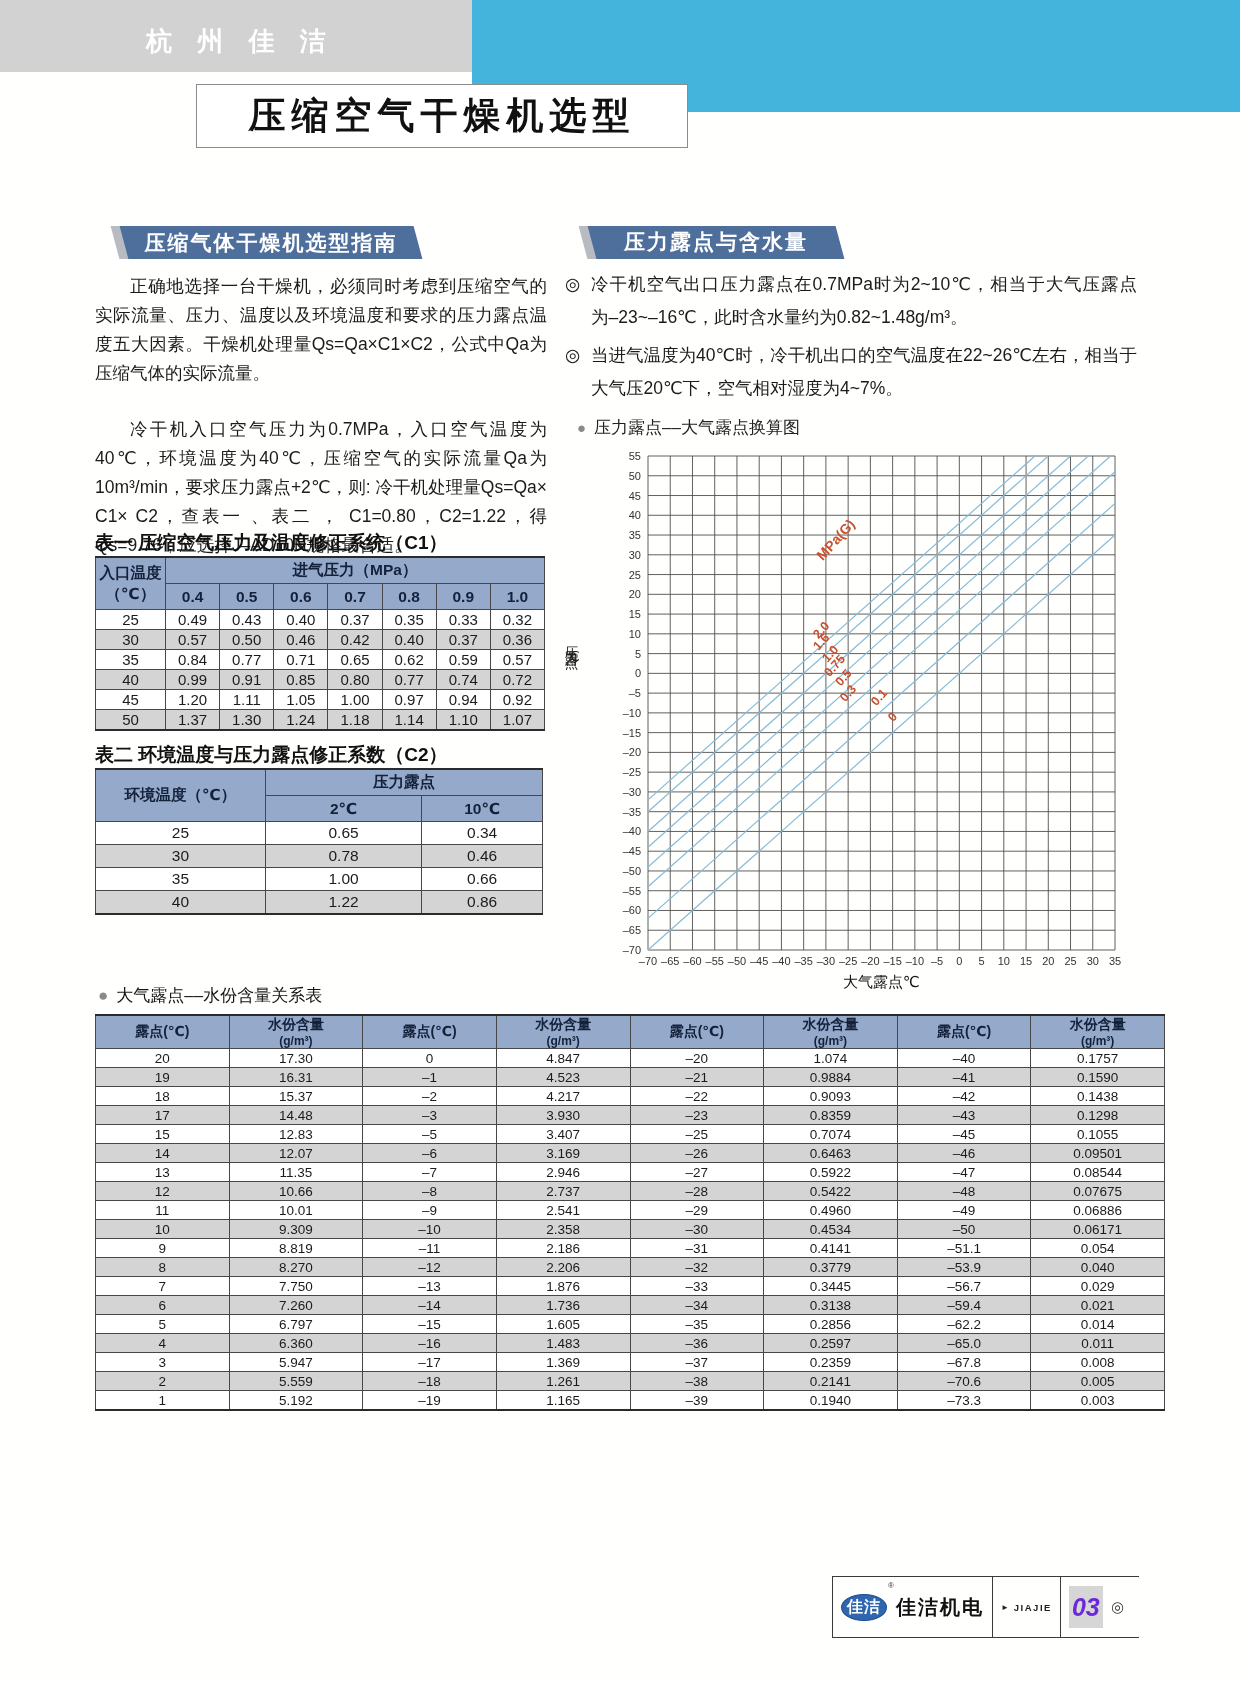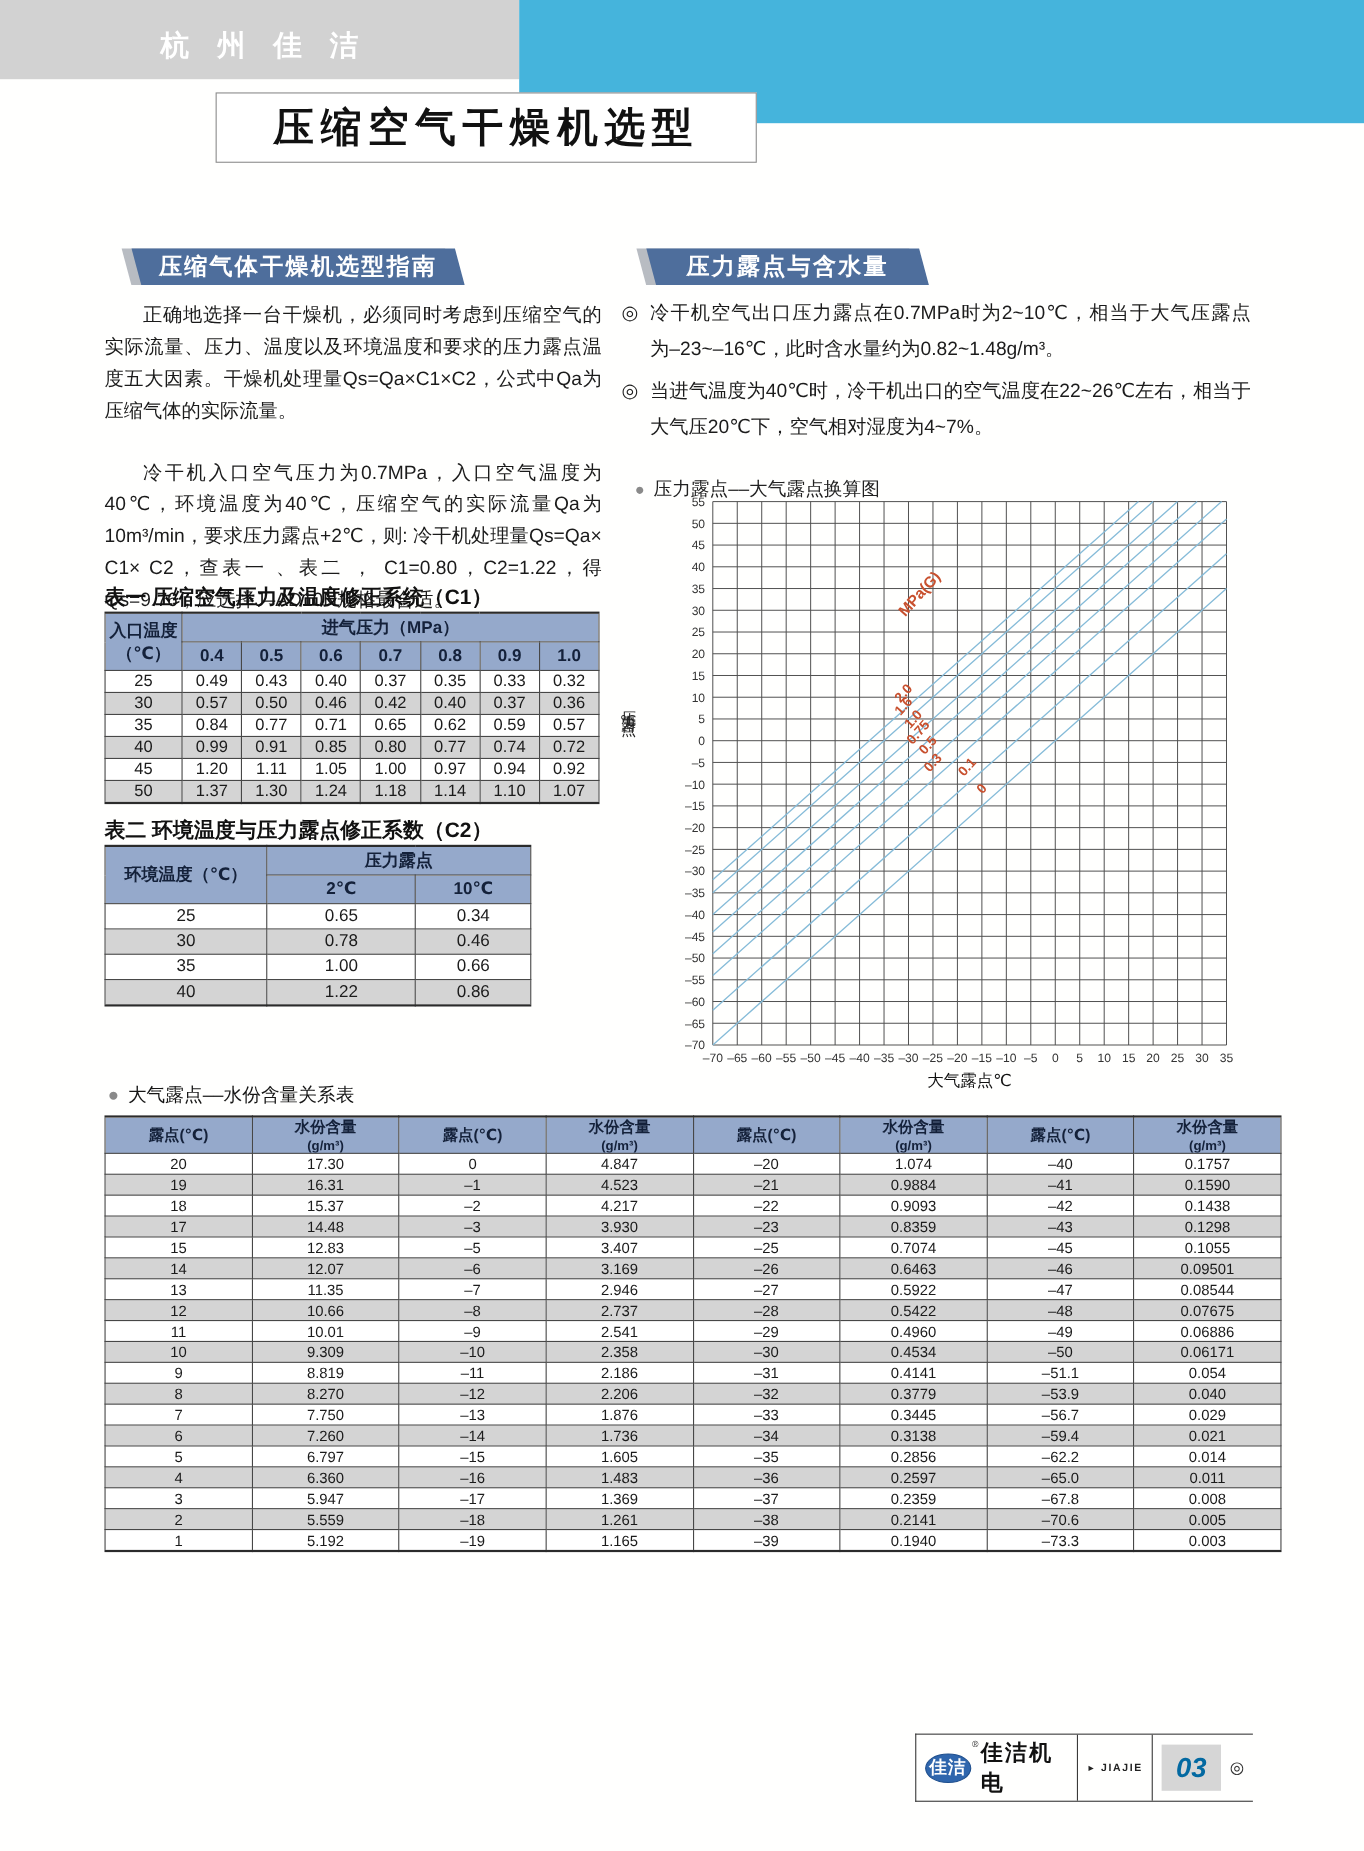--- a/index.html
+++ b/index.html
@@ -17,36 +17,36 @@
   .banner .bg2{position:absolute;inset:0;background:#b8bcc2;transform:skewX(15deg) translateX(-9px);}
   .banner .bg{position:absolute;inset:0;background:#4e6e9c;transform:skewX(15deg);}
   .banner .txt{position:relative;display:block;text-align:center;line-height:33px;
                font-size:21px;font-weight:bold;color:#ffffff;letter-spacing:2px;}
   
   .para{position:absolute;width:452px;text-align:justify;font-size:17.5px;line-height:29px;color:#1b1b1b;}
   .indent{text-indent:2em;}
   .bullets{position:absolute;left:565px;top:268px;width:572px;}
   .bullet{display:flex;font-size:17.5px;line-height:33px;margin-bottom:5px;text-align:justify;}
   .bullet .mark{width:26px;flex:0 0 26px;}
-  .chart-cap{position:absolute;left:577px;top:433px;font-size:17px;color:#222;text-align:right;}
+  .chart-cap{position:absolute;left:577px;top:416px;font-size:17px;color:#222;text-align:right;}
   .chart-cap .dot{color:#8a8a8a;margin-right:8px;font-size:15px;}
   .tbl-cap{position:absolute;font-size:19px;font-weight:bold;color:#111;}
   .list-cap{position:absolute;left:98px;top:984px;font-size:17px;font-weight:400;color:#151515;}
   .list-cap .dot{color:#8a8a8a;margin-right:8px;}
   
   table{border-collapse:collapse;table-layout:fixed;border-radius:22px;}
   th,td{border:1px solid #474747;text-align:center;vertical-align:middle;padding:0 2px;
         overflow:hidden;white-space:nowrap;}
   thead th{background:#95a9cb;font-weight:bold;color:#14213a;}
   tbody tr:nth-child(even){background:#d4d4d4;}
   tbody tr:nth-child(odd){background:#ffffff;}
   .t1{position:absolute;left:95px;top:556px;width:450px;font-size:15px;border-top:2px solid #2b2b2b;border-bottom:2px solid #2b2b2b;}
   .t1 thead th{height:25px;font-size:15.5px;}
   .t1 tbody td{height:19px;}
-  .t2{position:absolute;left:95px;top:768px;width:388px;font-size:15.5px;border-top:2px solid #2b2b2b;border-bottom:2px solid #2b2b2b;}
+  .t2{position:absolute;left:95px;top:768px;width:448px;font-size:15.5px;border-top:2px solid #2b2b2b;border-bottom:2px solid #2b2b2b;}
   .t2 thead th{height:25px;}
   .t2 tbody td{height:22px;}
   .t3{position:absolute;left:95px;top:1014px;width:1070px;font-size:13.5px;border-top:2px solid #2b2b2b;border-bottom:2px solid #2b2b2b;}
   .t3 thead th{height:23px;font-size:14px;}
   .t3 thead th .sub{font-size:12px;font-weight:bold;}
   .t3 tbody td{height:18px;}
   
   .chart-wrap{position:absolute;left:560px;top:448px;width:580px;height:550px;}
   .ylabel{position:absolute;left:2px;top:188px;writing-mode:vertical-rl;font-size:13.5px;color:#222;letter-spacing:3px;}
   #chart-svg{position:absolute;left:0;top:0;}
@@ -60,22 +60,22 @@
           border-top:1.5px solid #3a3a3a;border-bottom:1.5px solid #3a3a3a;border-left:1px solid #3a3a3a;
           display:flex;align-items:center;}
   .fgroup{display:flex;align-items:center;height:100%;padding:0 8px;}
   .fdiv{width:1px;height:100%;background:#3a3a3a;}
   .logo-oval{width:44px;height:25px;border-radius:50%;background:#2f66ad;border:1.5px solid #1f4f8e;
              color:#fff;font-size:16px;font-weight:bold;display:flex;align-items:center;justify-content:center;letter-spacing:1px;}
   .reg{font-size:8px;color:#333;align-self:flex-start;margin:4px 2px 0 1px;}
   .company{font-size:20px;font-weight:bold;color:#111;letter-spacing:2px;}
   .tri{font-size:8px;color:#222;margin-right:5px;}
   .latin{font-size:9.5px;font-weight:bold;color:#222;letter-spacing:1.5px;}
-  .pagebox{width:54px;height:42px;background:#d6d6d6;display:flex;align-items:center;justify-content:center;
-           font-size:25px;font-weight:bold;font-style:italic;color:#0369a1;}
+  .pagebox{width:34px;height:42px;background:#d6d6d6;display:flex;align-items:center;justify-content:center;
+           font-size:25px;font-weight:bold;font-style:italic;color:#6d28d9;}
   .circle-mark{font-size:15px;color:#333;margin-left:8px;}
 </style>
 </head>
 <body>
 
 <div id="page">
 
   <div class="gray-bar"></div>
   <div class="cyan-block"></div>
   <div class="brand">杭 州 佳 洁</div>

